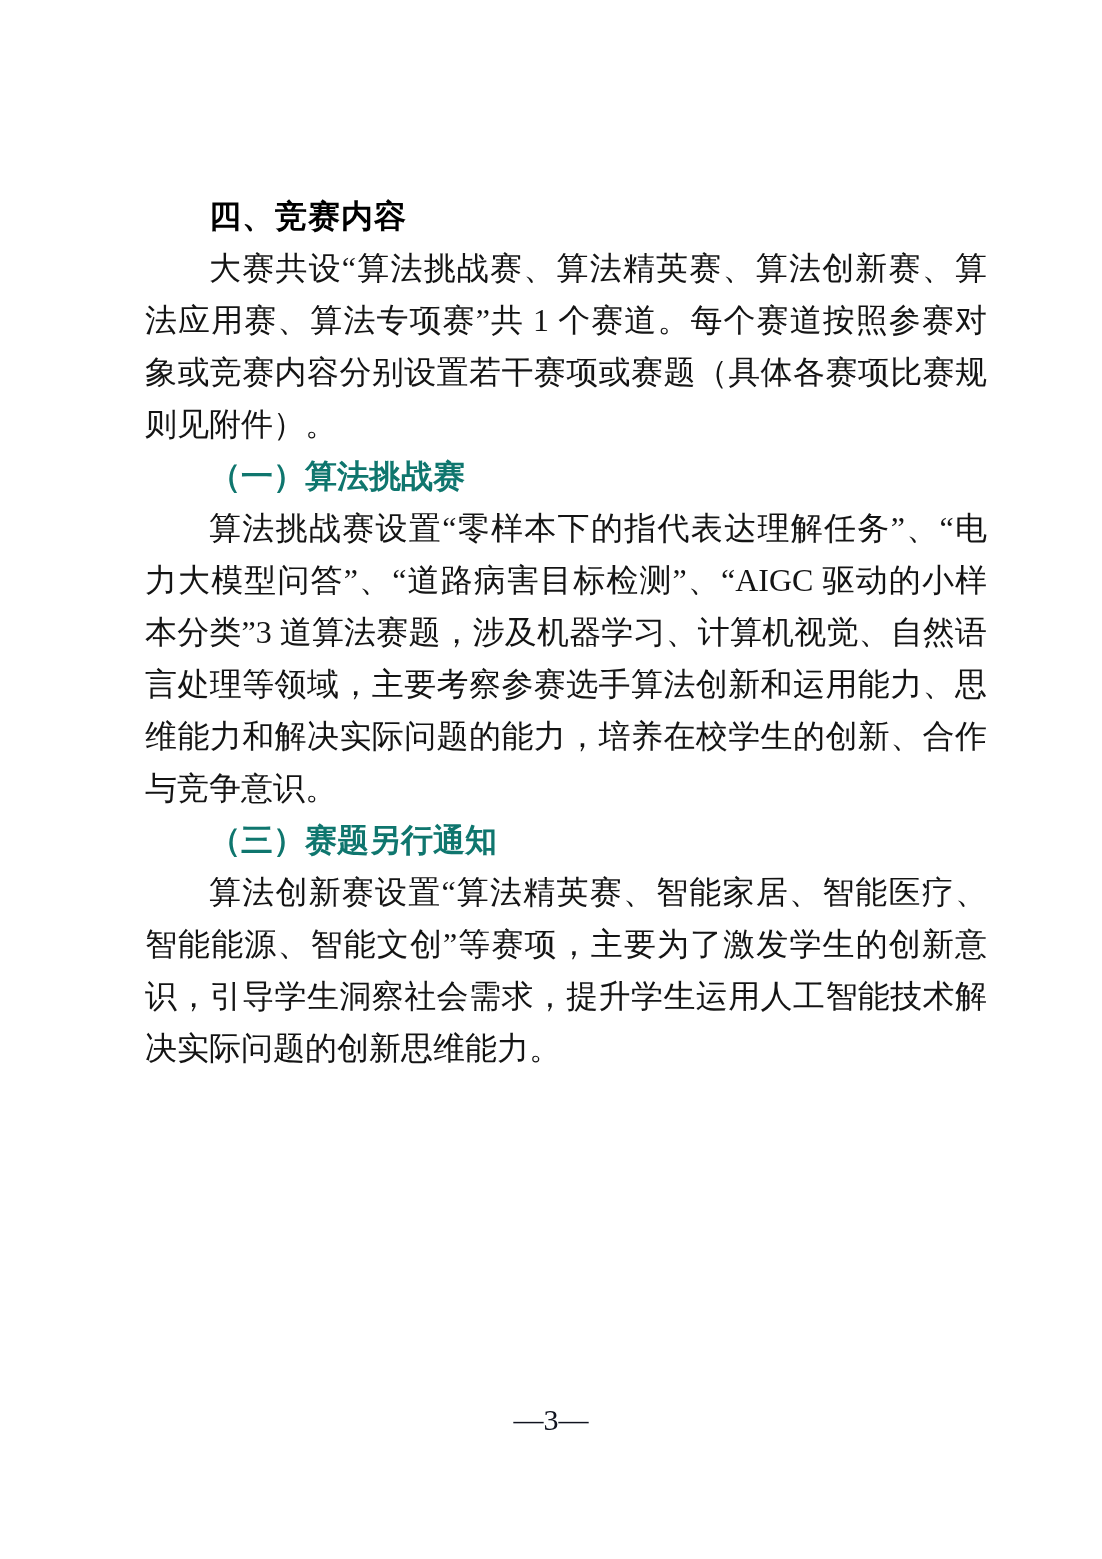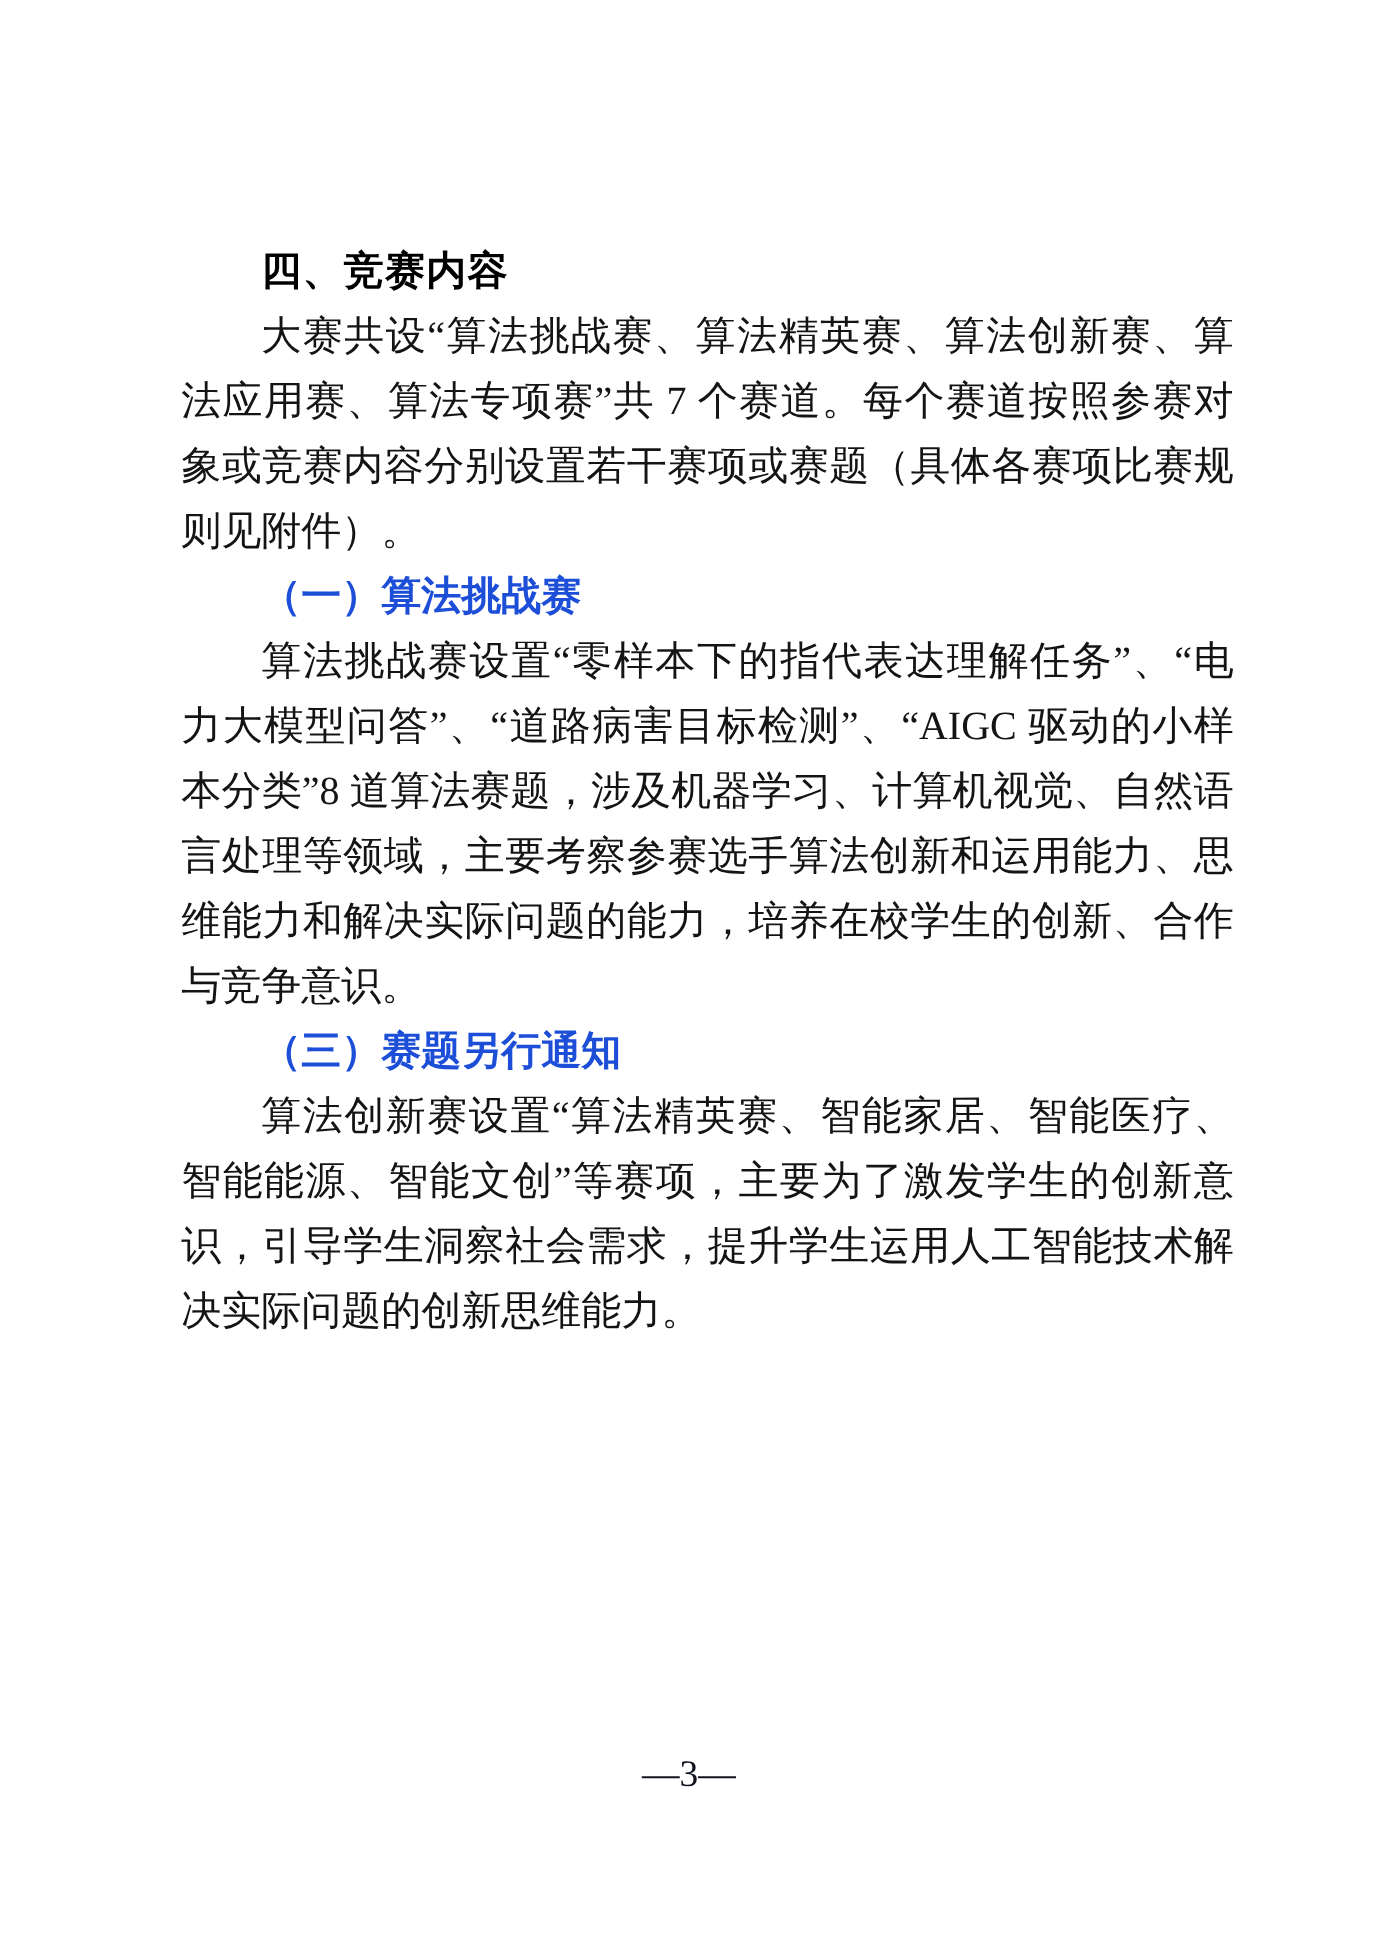--- a/index.html
+++ b/index.html
@@ -31,21 +31,21 @@
     color: #000000;
     font-family: "Liberation Sans", "DejaVu Sans", sans-serif;
     letter-spacing: 1px;
   }
   .subheading {
     margin: 0;
     font-size: 32px;
     line-height: 52px;
     font-weight: bold;
     text-indent: 2em;
-    color: #1d4ed8;
+    color: #0f766e;
     font-family: "Liberation Serif", "DejaVu Serif", serif;
   }
   .para {
     margin: 0;
     font-size: 32px;
     line-height: 52px;
     font-weight: normal;
     text-indent: 2em;
     text-align: justify;
     text-justify: inter-character;
@@ -65,25 +65,25 @@
     font-family: "Liberation Serif", "DejaVu Serif", serif;
   }
 </style>
 </head>
 <body>
 
 <div class="page">
   <div class="content">
     <h2 class="doc-heading">四、竞赛内容</h2>
 
-    <p class="para">大赛共设“算法挑战赛、算法精英赛、算法创新赛、算法应用赛、算法专项赛”共 7 个赛道。每个赛道按照参赛对象或竞赛内容分别设置若干赛项或赛题（具体各赛项比赛规则见附件）。</p>
+    <p class="para">大赛共设“算法挑战赛、算法精英赛、算法创新赛、算法应用赛、算法专项赛”共 1 个赛道。每个赛道按照参赛对象或竞赛内容分别设置若干赛项或赛题（具体各赛项比赛规则见附件）。</p>
 
     <h3 class="subheading">（一）算法挑战赛</h3>
 
-    <p class="para">算法挑战赛设置“零样本下的指代表达理解任务”、“电力大模型问答”、“道路病害目标检测”、“AIGC 驱动的小样本分类”8 道算法赛题，涉及机器学习、计算机视觉、自然语言处理等领域，主要考察参赛选手算法创新和运用能力、思维能力和解决实际问题的能力，培养在校学生的创新、合作与竞争意识。</p>
+    <p class="para">算法挑战赛设置“零样本下的指代表达理解任务”、“电力大模型问答”、“道路病害目标检测”、“AIGC 驱动的小样本分类”3 道算法赛题，涉及机器学习、计算机视觉、自然语言处理等领域，主要考察参赛选手算法创新和运用能力、思维能力和解决实际问题的能力，培养在校学生的创新、合作与竞争意识。</p>
 
 
 
     <h3 class="subheading">（三）赛题另行通知</h3>
 
     <p class="para">算法创新赛设置“算法精英赛、智能家居、智能医疗、智能能源、智能文创”等赛项，主要为了激发学生的创新意识，引导学生洞察社会需求，提升学生运用人工智能技术解决实际问题的创新思维能力。</p>
 
 
   </div>
 

